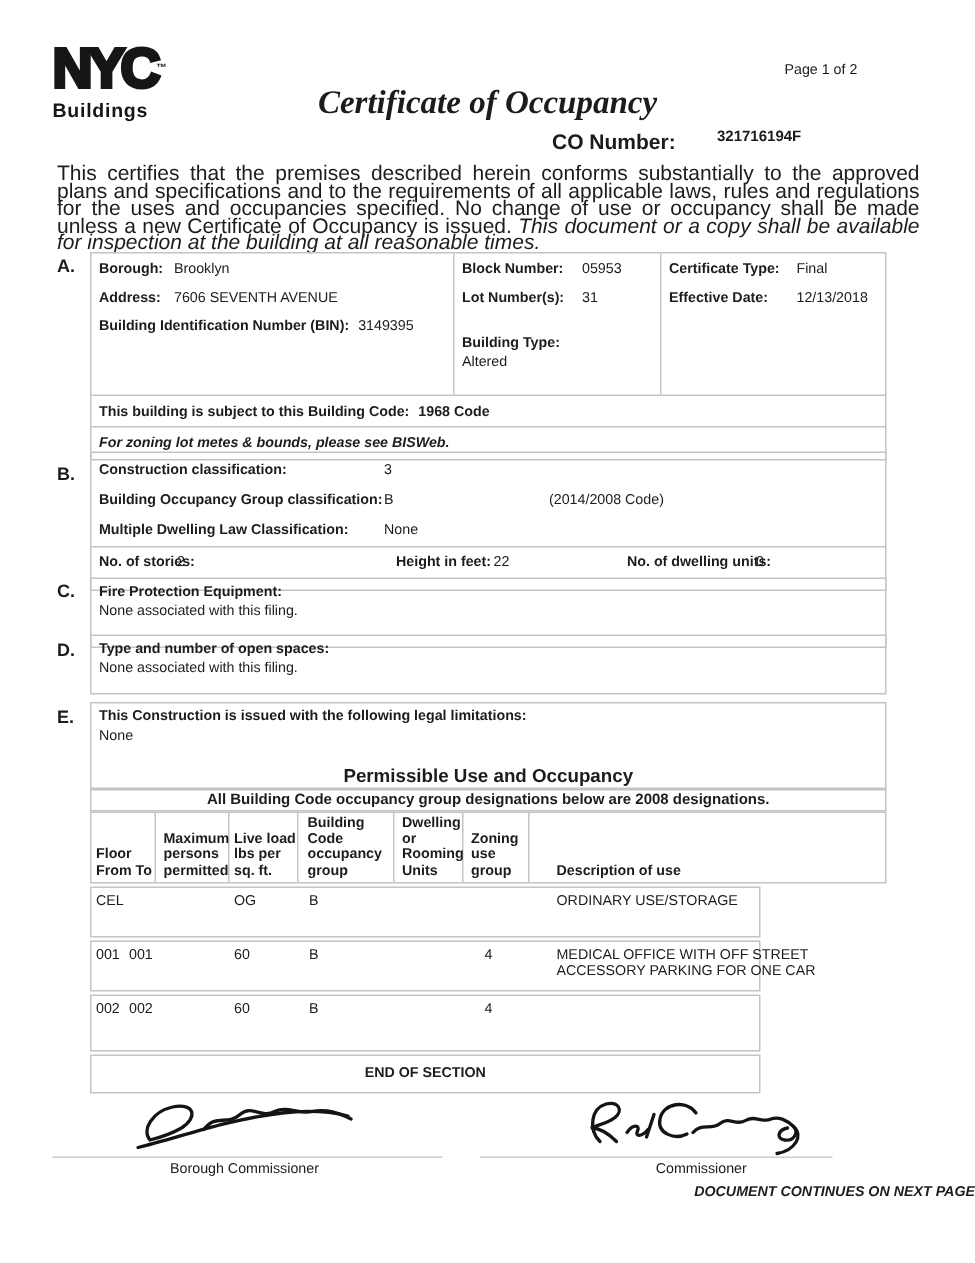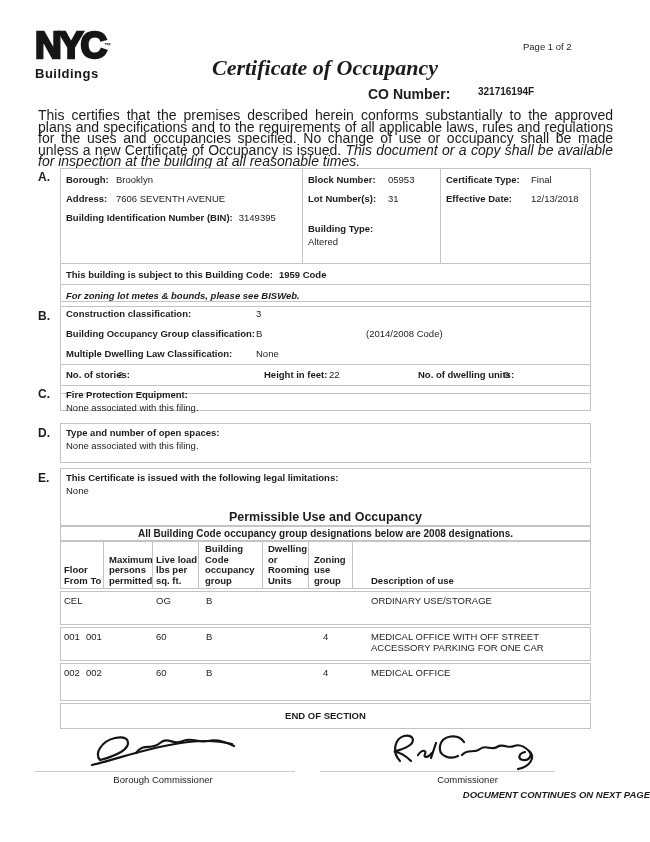--- a/index.html
+++ b/index.html
@@ -64,21 +64,21 @@
   .th{box-sizing:border-box;white-space:pre-line;padding-bottom:2px;height:100%;
     display:flex;align-items:flex-end;}
   .th1{width:43px;padding-left:3px;border-right:1px solid #c4c4c4;}
   .th2{width:49px;padding-left:5px;border-right:1px solid #c4c4c4;}
   .th3{width:46px;padding-left:3px;border-right:1px solid #c4c4c4;}
   .th4{width:64px;padding-left:6px;border-right:1px solid #c4c4c4;}
   .th5{width:46px;padding-left:5px;border-right:1px solid #c4c4c4;}
   .th6{width:44px;padding-left:5px;border-right:1px solid #c4c4c4;}
   .th7{flex:1;padding-left:18px;}
   
-  .trows{position:absolute;left:60px;top:591px;width:531px;border-radius:14px;}
+  .trows{position:absolute;left:60px;top:591px;width:447px;border-radius:14px;}
   .trow{position:relative;border:1px solid #c4c4c4;box-sizing:border-box;margin-bottom:2px;
     font-size:9.5px;line-height:11px;}
   .trow span{position:absolute;top:3px;}
   .c-from{left:3px;} .c-to{left:25px;} .c-max{left:50px;} .c-live{left:95px;}
   .c-bc{left:145px;} .c-dw{left:210px;} .c-zn{left:262px;}
   .c-desc{left:310px;width:205px;}
   .r1{height:34px;} .r2{height:34px;} .r3{height:38px;}
   .endrow{border:1px solid #c4c4c4;box-sizing:border-box;height:26px;line-height:24px;
     text-align:center;font-weight:700;font-size:9.5px;}
   
@@ -152,21 +152,21 @@
           <span class="lbl w85">Certificate Type:</span>
           <span>Final</span>
         </div>
         <div class="kv">
           <span class="lbl w85">Effective Date:</span>
           <span>12/13/2018</span>
         </div>
       </div>
     </div>
     <div class="a-row a-subject">
-      <span>This building is subject to this Building Code:</span><span class="val">1959 Code</span>
+      <span>This building is subject to this Building Code:</span><span class="val">1968 Code</span>
     </div>
     <div class="a-row a-zoning">For zoning lot metes &amp; bounds, please see BISWeb.</div>
   </div>
 
   <div class="box" style="top:301px;height:93px;">
     <div class="b-row">
       <span class="lbl">Construction classification:</span>
       <span class="b-val">3</span>
     </div>
     <div class="b-row">
@@ -181,32 +181,32 @@
     <div class="b-stories">
       <span class="lbl" style="left:5px;">No. of stories:</span>
       <span style="left:57px;">2</span>
       <span class="lbl" style="left:203px;">Height in feet:</span>
       <span style="left:268px;">22</span>
       <span class="lbl" style="left:357px;">No. of dwelling units:</span>
       <span style="left:443px;">0</span>
     </div>
   </div>
 
-  <div class="box cde" style="top:385px;height:26px;">
+  <div class="box cde" style="top:385px;height:47px;">
     <div class="lbl">Fire Protection Equipment:</div>
     <div>None associated with this filing.</div>
   </div>
 
   <div class="box cde" style="top:423px;height:40px;">
     <div class="lbl">Type and number of open spaces:</div>
     <div>None associated with this filing.</div>
   </div>
 
   <div class="box cde" style="top:468px;height:58px;">
-    <div class="lbl">This Certificate is issued with the following legal limitations:</div>
+    <div class="lbl">This Construction is issued with the following legal limitations:</div>
     <div>None</div>
     <div class="e-heading">Permissible Use and Occupancy</div>
   </div>
 
   <div class="box subhead" style="top:526px;">All Building Code occupancy group designations below are 2008 designations.</div>
 
   <div class="box thead" style="top:541px;height:48px;">
     <div class="th th1">Floor
 From To</div>
     <div class="th th2">Maximum
@@ -249,21 +249,20 @@
       <span class="c-desc">MEDICAL OFFICE WITH OFF STREET ACCESSORY PARKING FOR ONE CAR</span>
     </div>
     <div class="trow r3">
       <span class="c-from">002</span>
       <span class="c-to">002</span>
       <span class="c-max"></span>
       <span class="c-live">60</span>
       <span class="c-bc">B</span>
       <span class="c-dw"></span>
       <span class="c-zn">4</span>
-      <span class="c-desc">MEDICAL OFFICE</span>
     </div>
     <div class="endrow">END OF SECTION</div>
   </div>
 
   <svg class="sig" style="left:88px;top:729px;" width="165" height="42" viewBox="0 0 165 42">
     <path d="M12,31 C6,24 14,12 27,9 C42,6 44,16 33,23 C26,27 16,30 12,31"></path>
     <path d="M4,36 C30,30 60,18 100,13 C118,11 132,12 144,15"></path>
     <path d="M48,24 C56,13 63,22 72,14 C80,7 86,17 95,12 C104,8 110,14 120,12 C130,10 138,13 146,17"></path>
   </svg>
   <svg class="sig" style="left:378px;top:727px;" width="175" height="46" viewBox="0 0 175 46">

